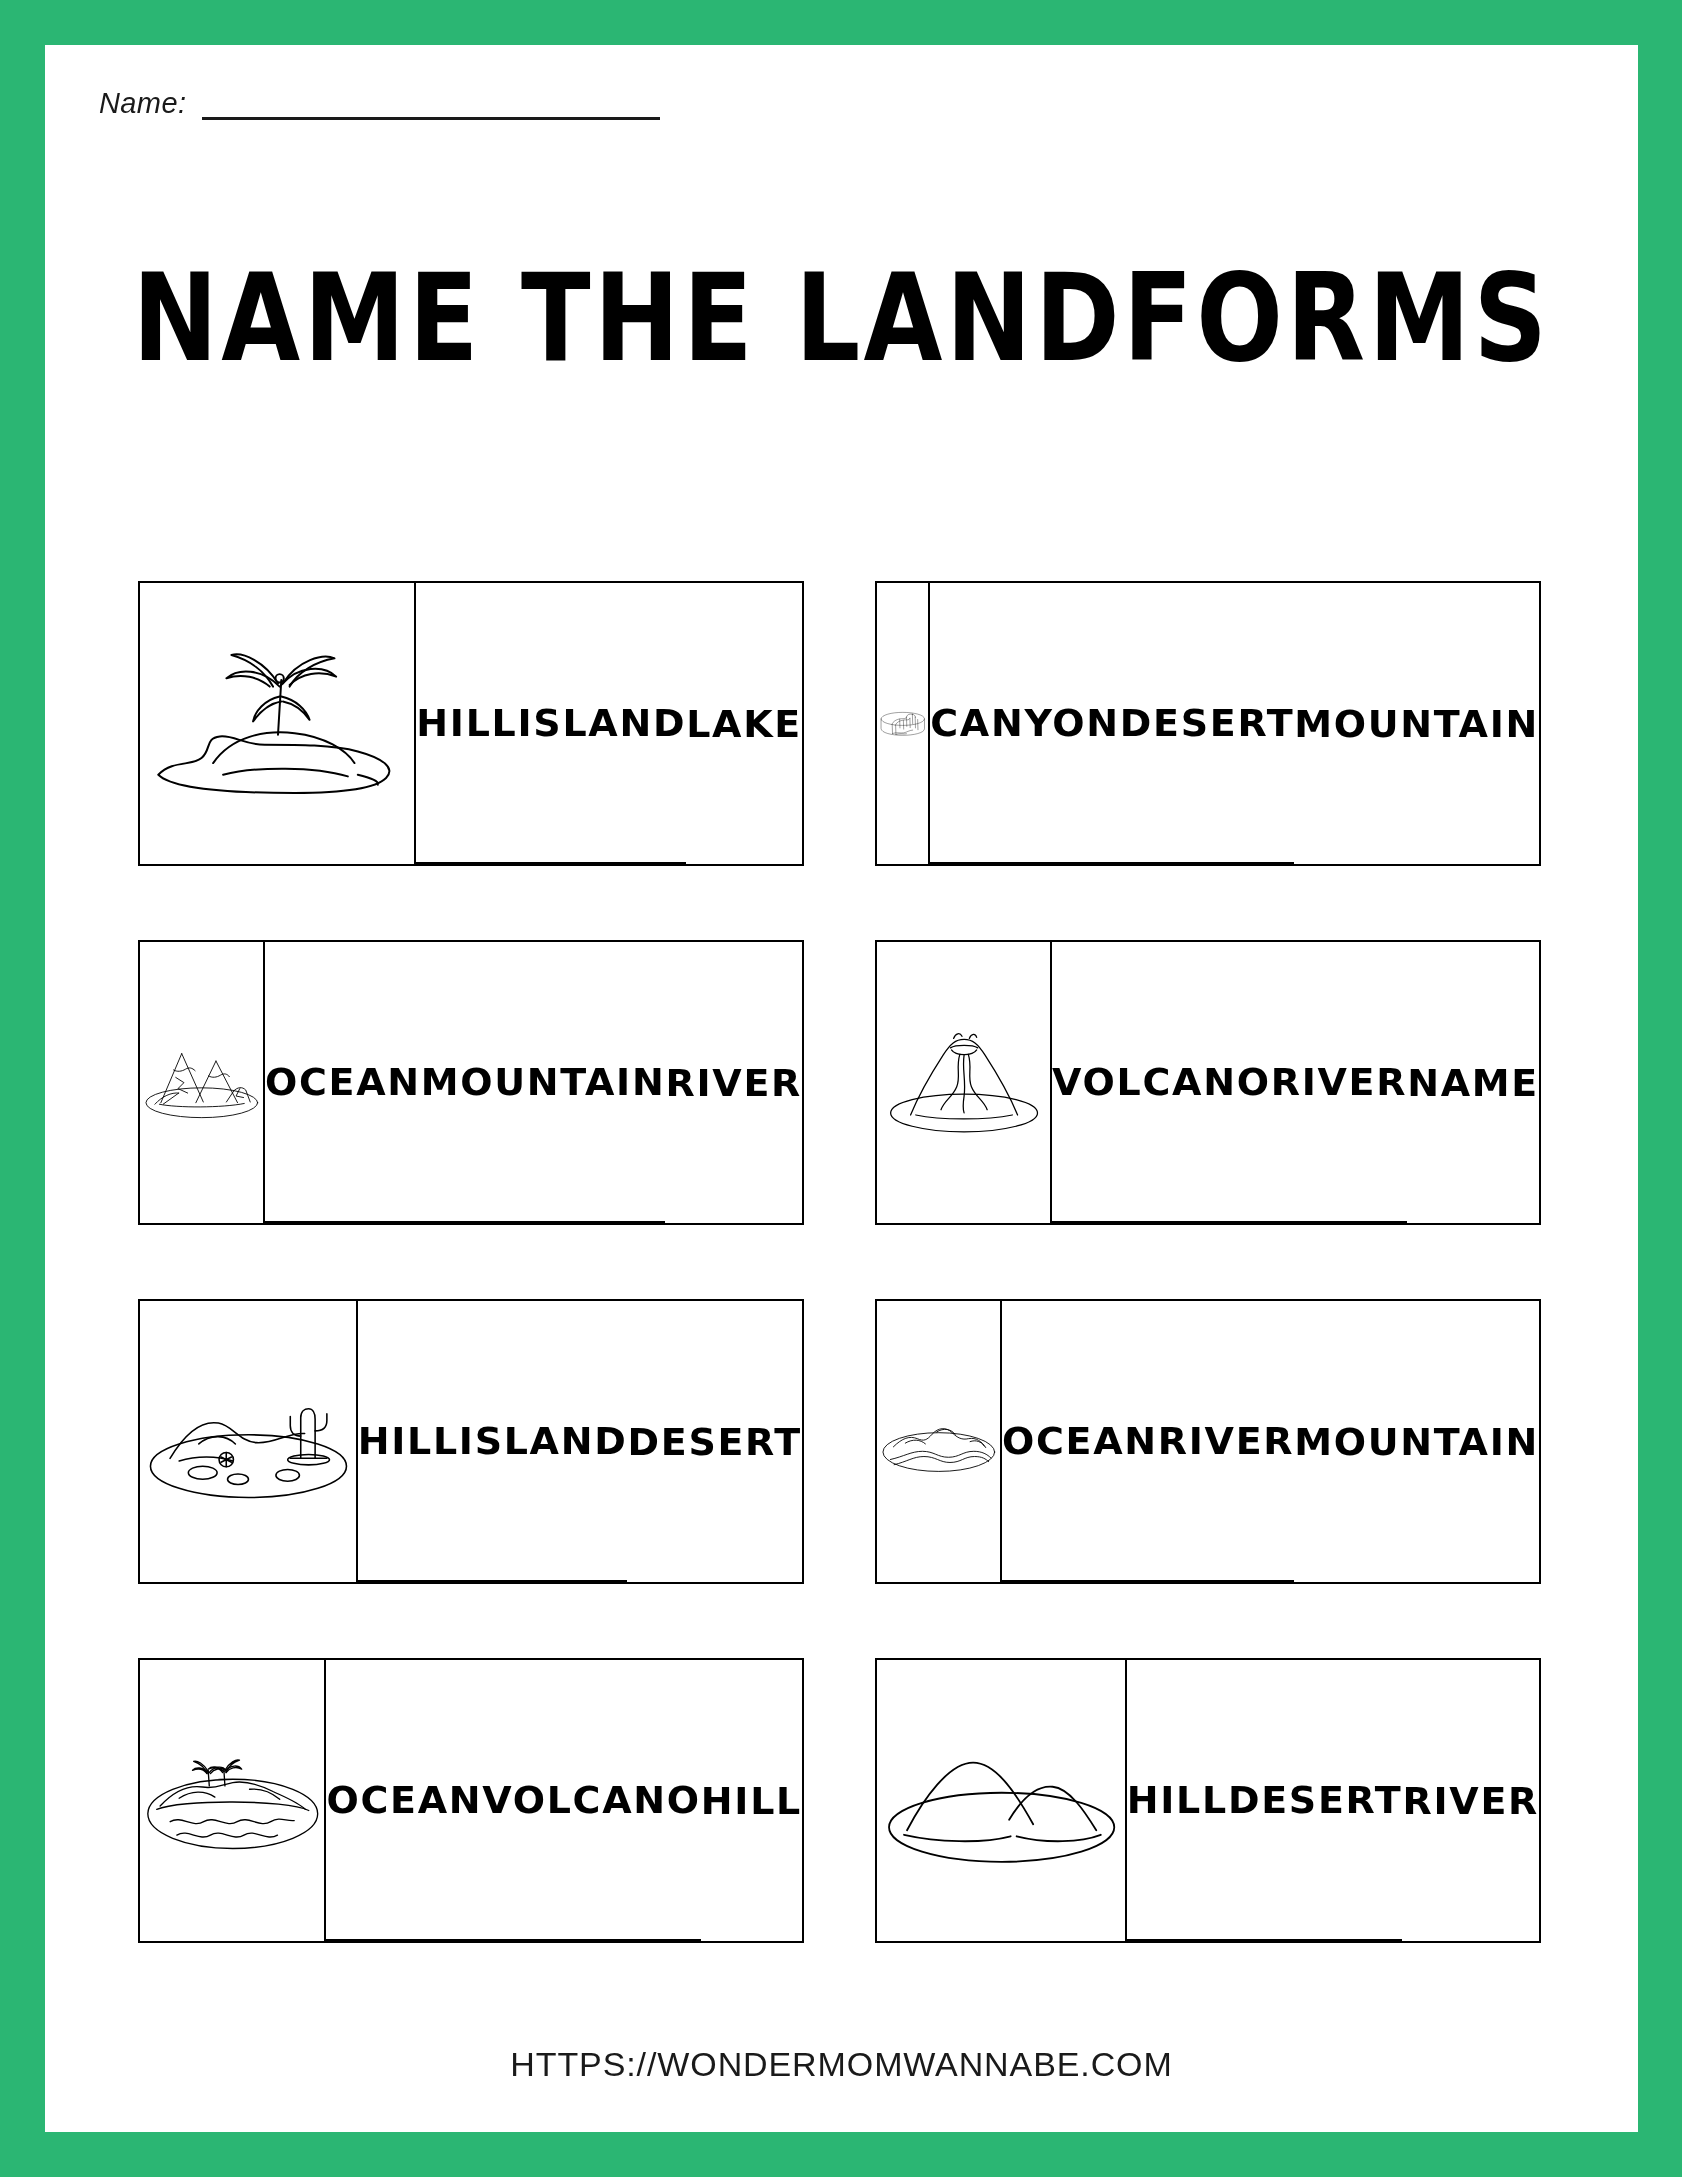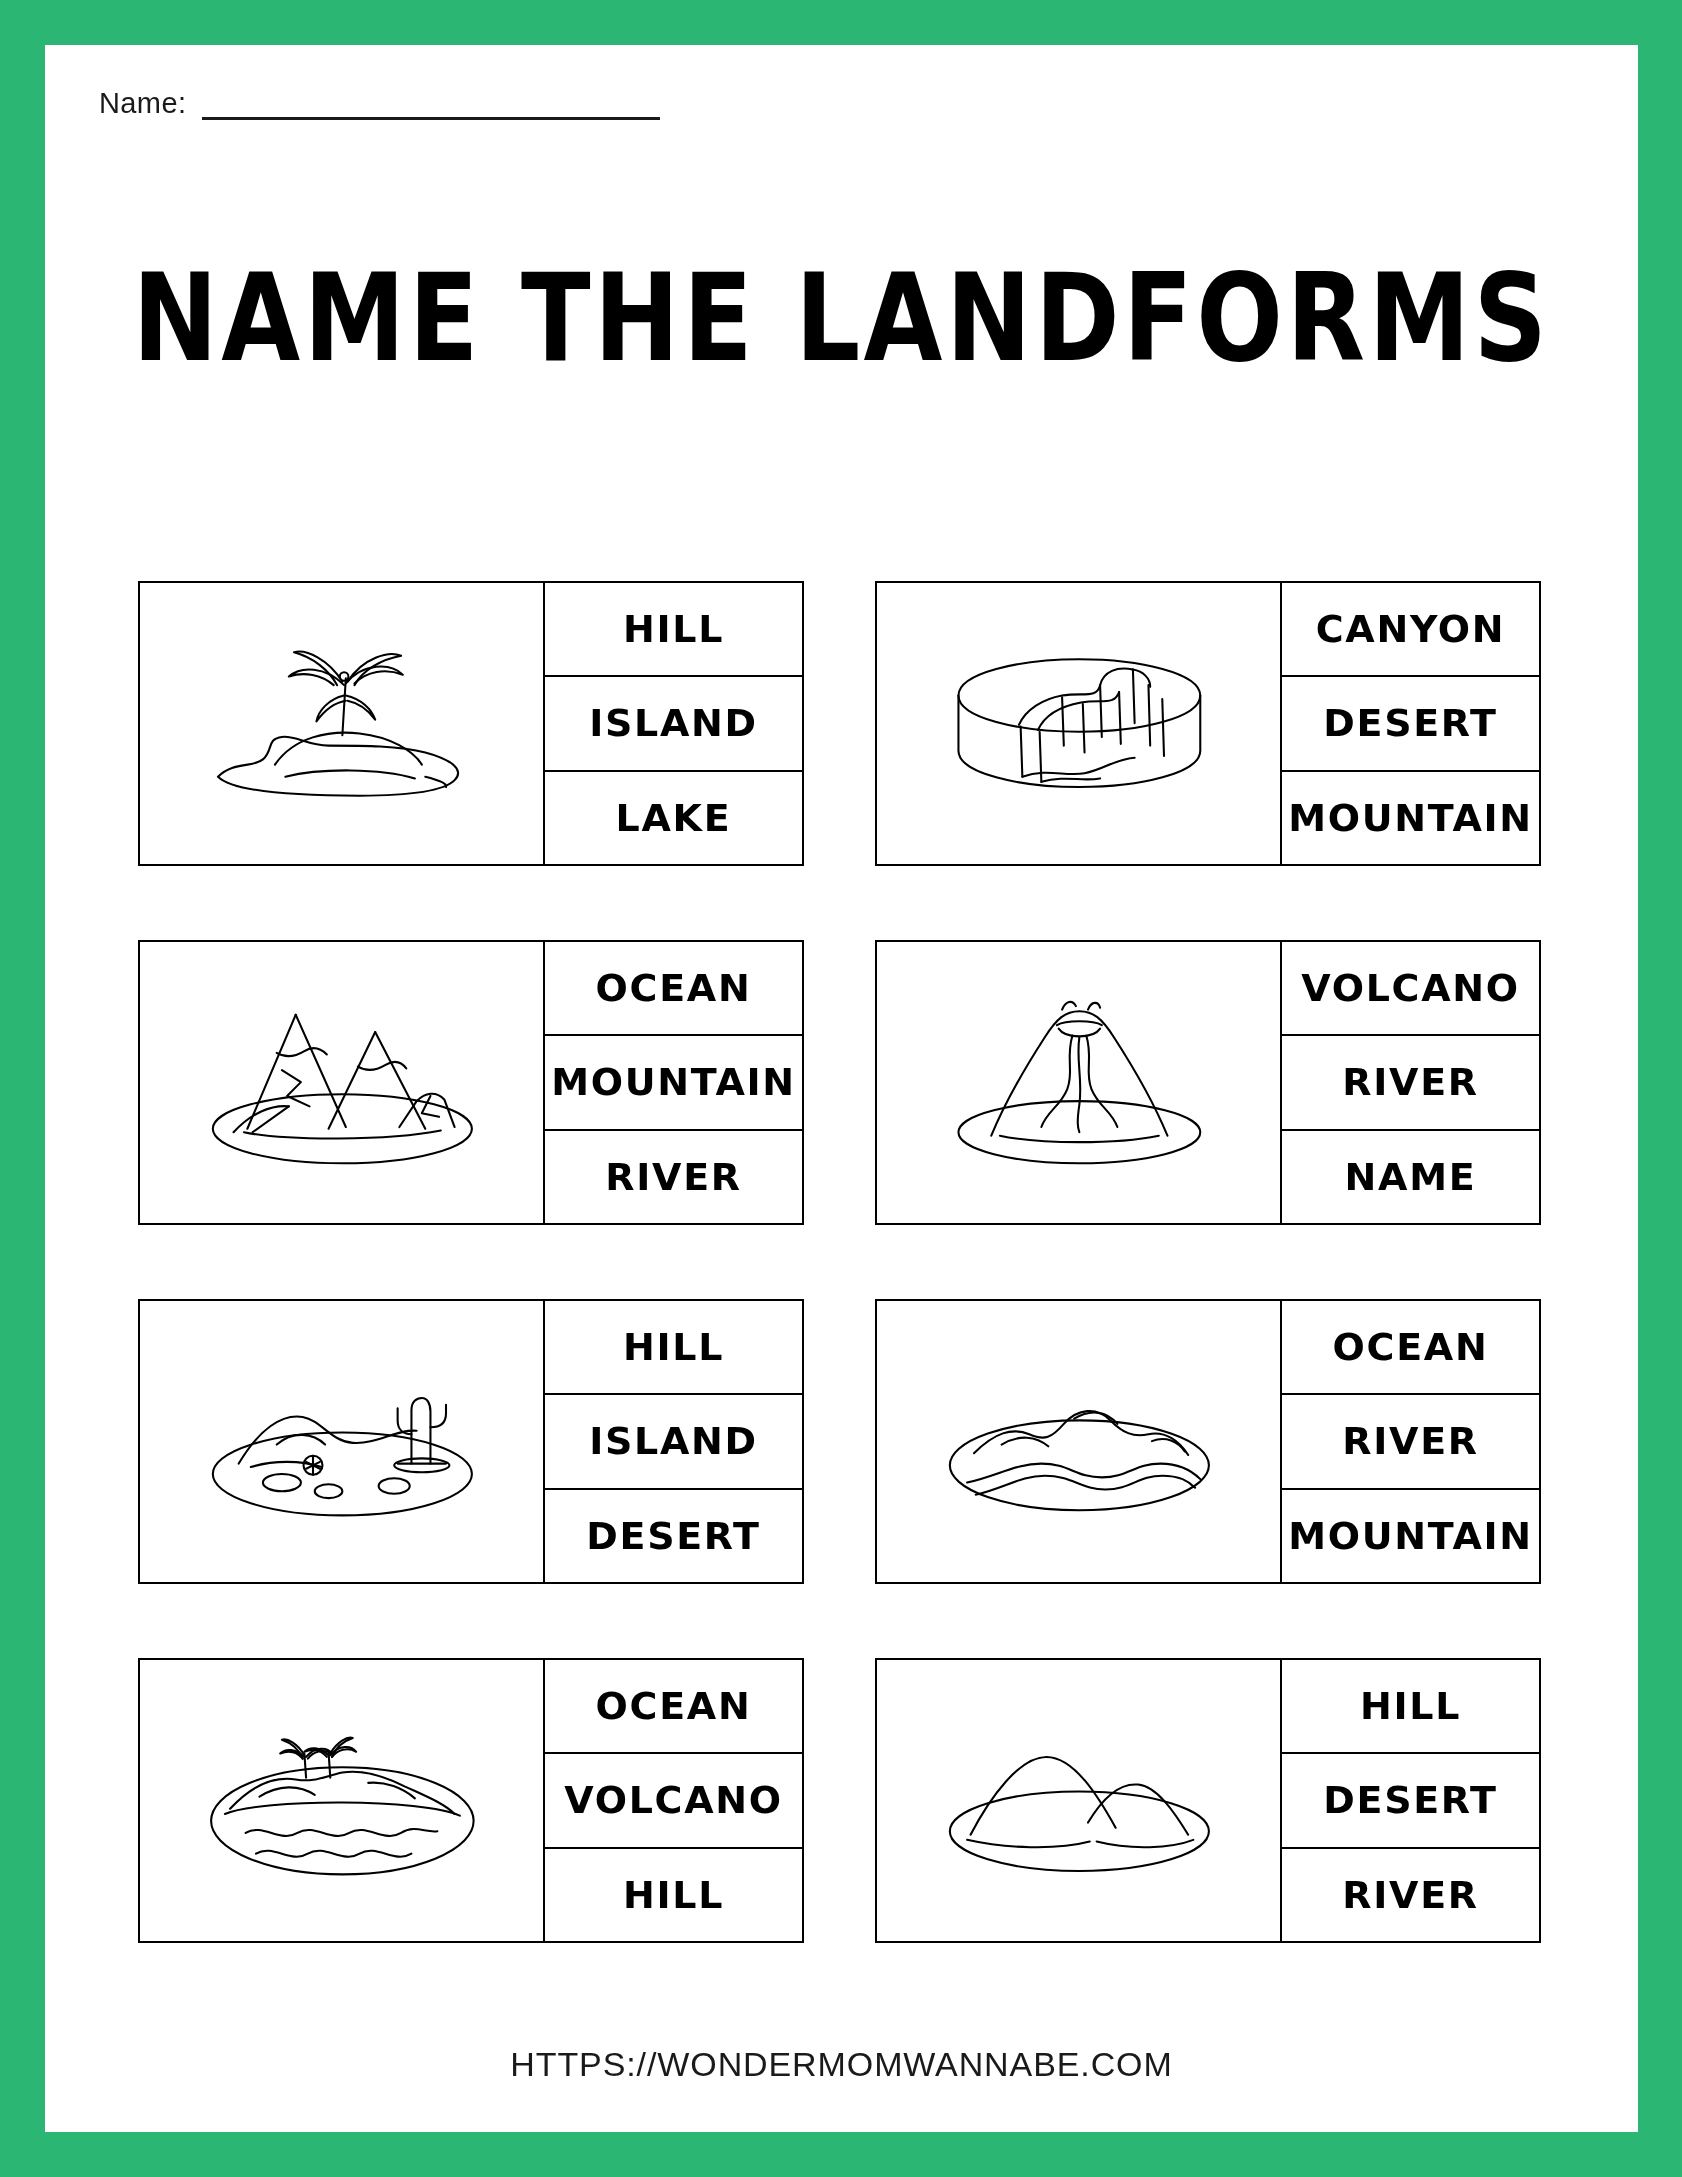--- a/index.html
+++ b/index.html
@@ -30,20 +30,21 @@
   }
 
   
   .name-row {
     position: absolute;
     top: 42px;
     left: 54px;
     display: flex;
     align-items: flex-end;
     gap: 15.6px;
+    font-style: italic;
   }
   .name-label {
     font-size: 29px;
     color: #1a1a1a;
     letter-spacing: 0.4px;
   }
   .name-blank {
     width: 458px;
     border-bottom: 3.5px solid #1a1a1a;
     height: 29px;
@@ -101,21 +102,21 @@
     justify-content: center;
     overflow: hidden;
   }
   .art svg {
     width: 285px;
     height: 216px;
   }
   .choices {
     flex: 1;
     display: flex;
-    flex-direction: column;
+    flex-direction: row;
     box-sizing: border-box;
   }
   .choice {
     flex: 1;
     display: flex;
     align-items: center;
     justify-content: center;
     border-bottom: 2.6px solid #000;
     font-family: "DejaVu Sans", sans-serif;
     font-weight: 700;

